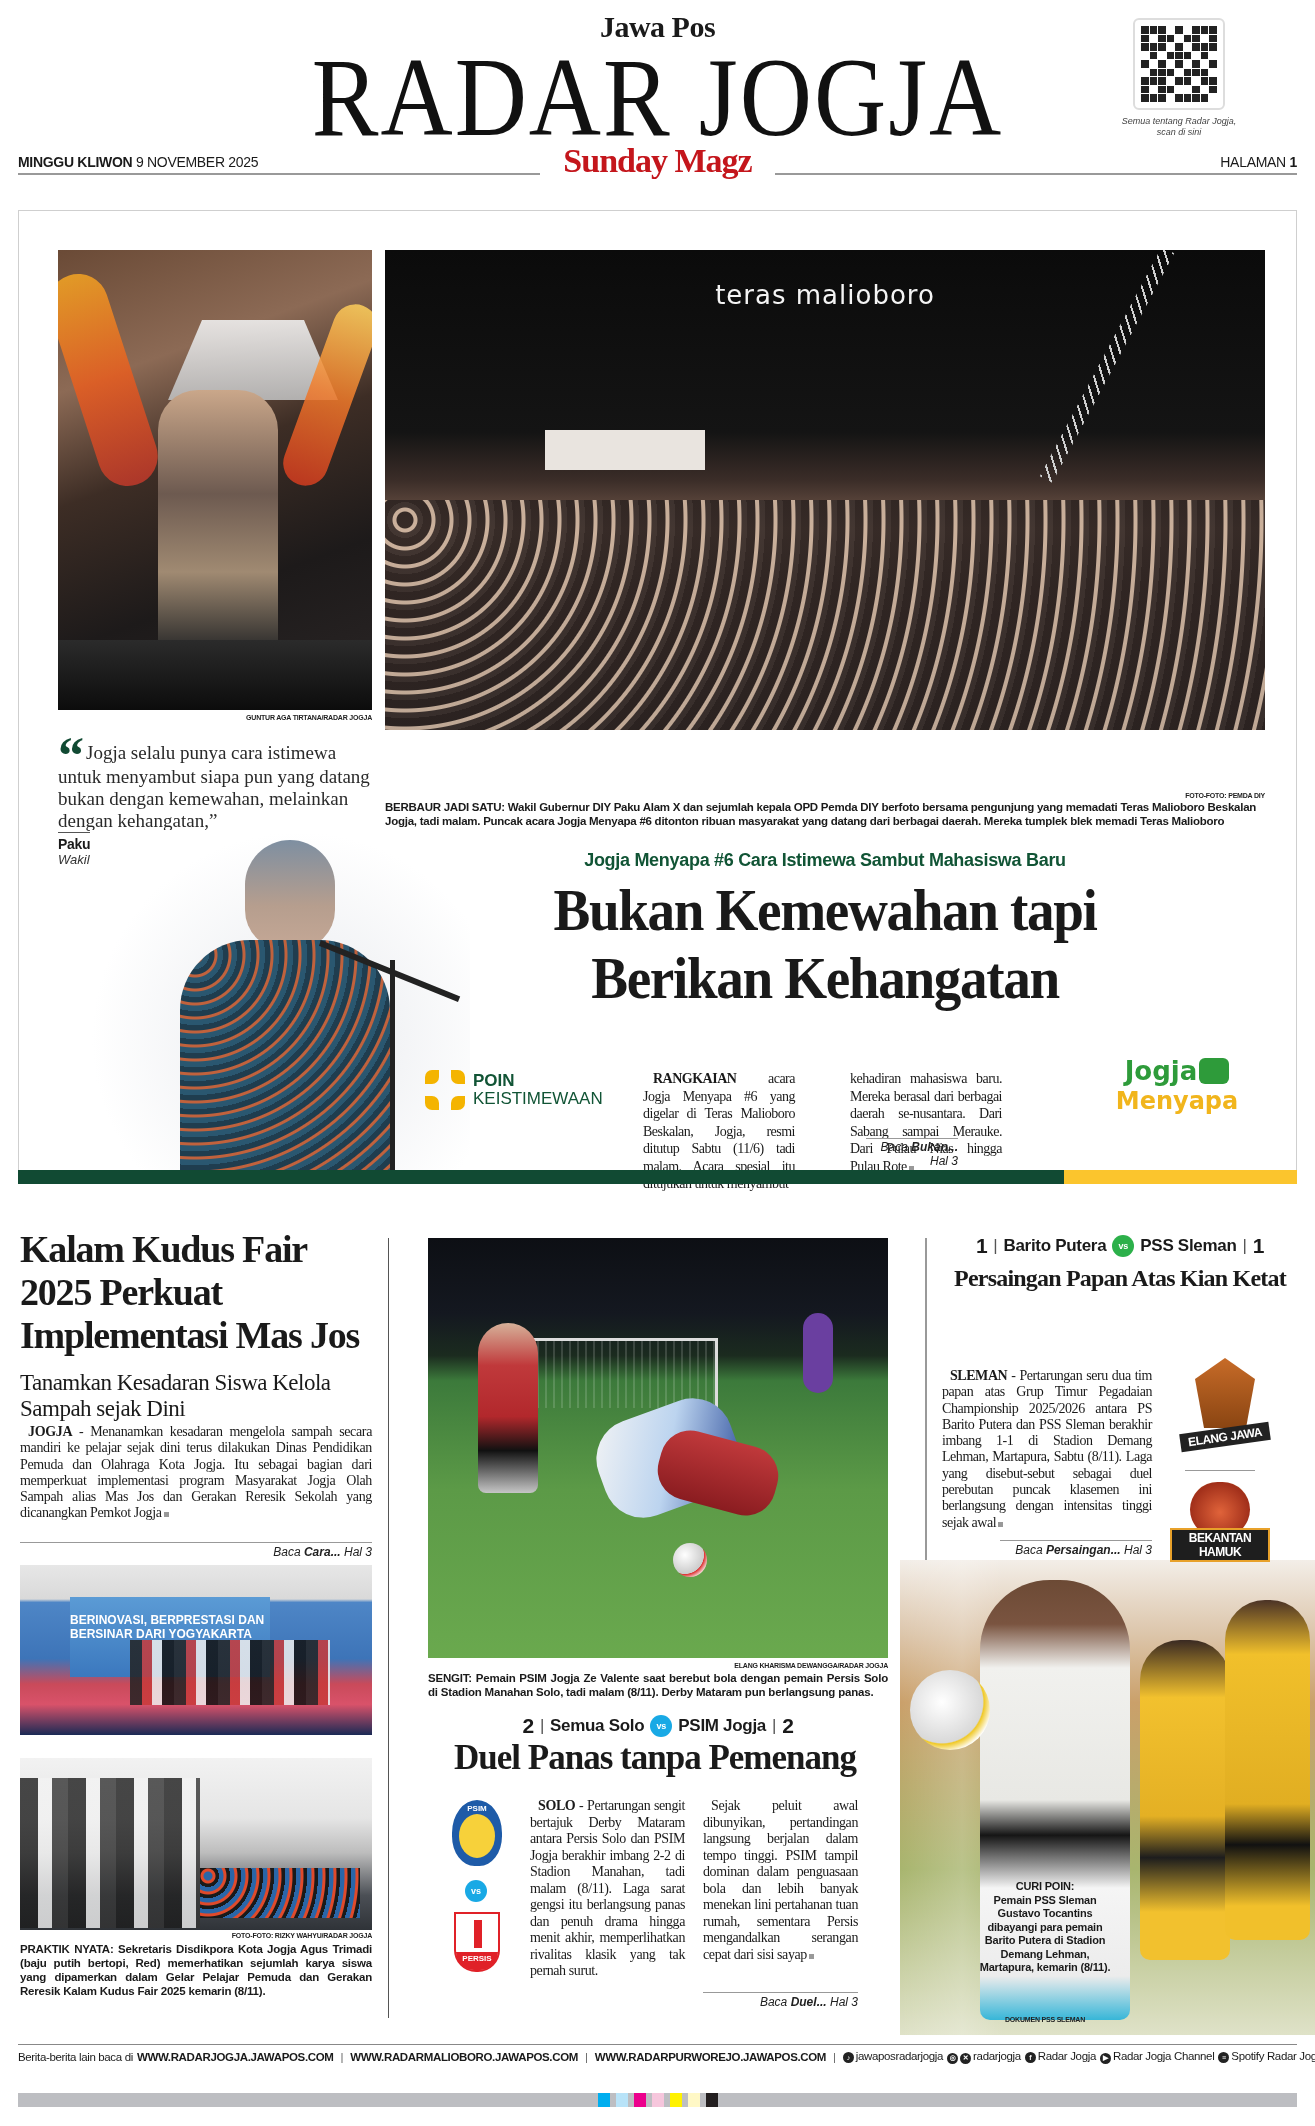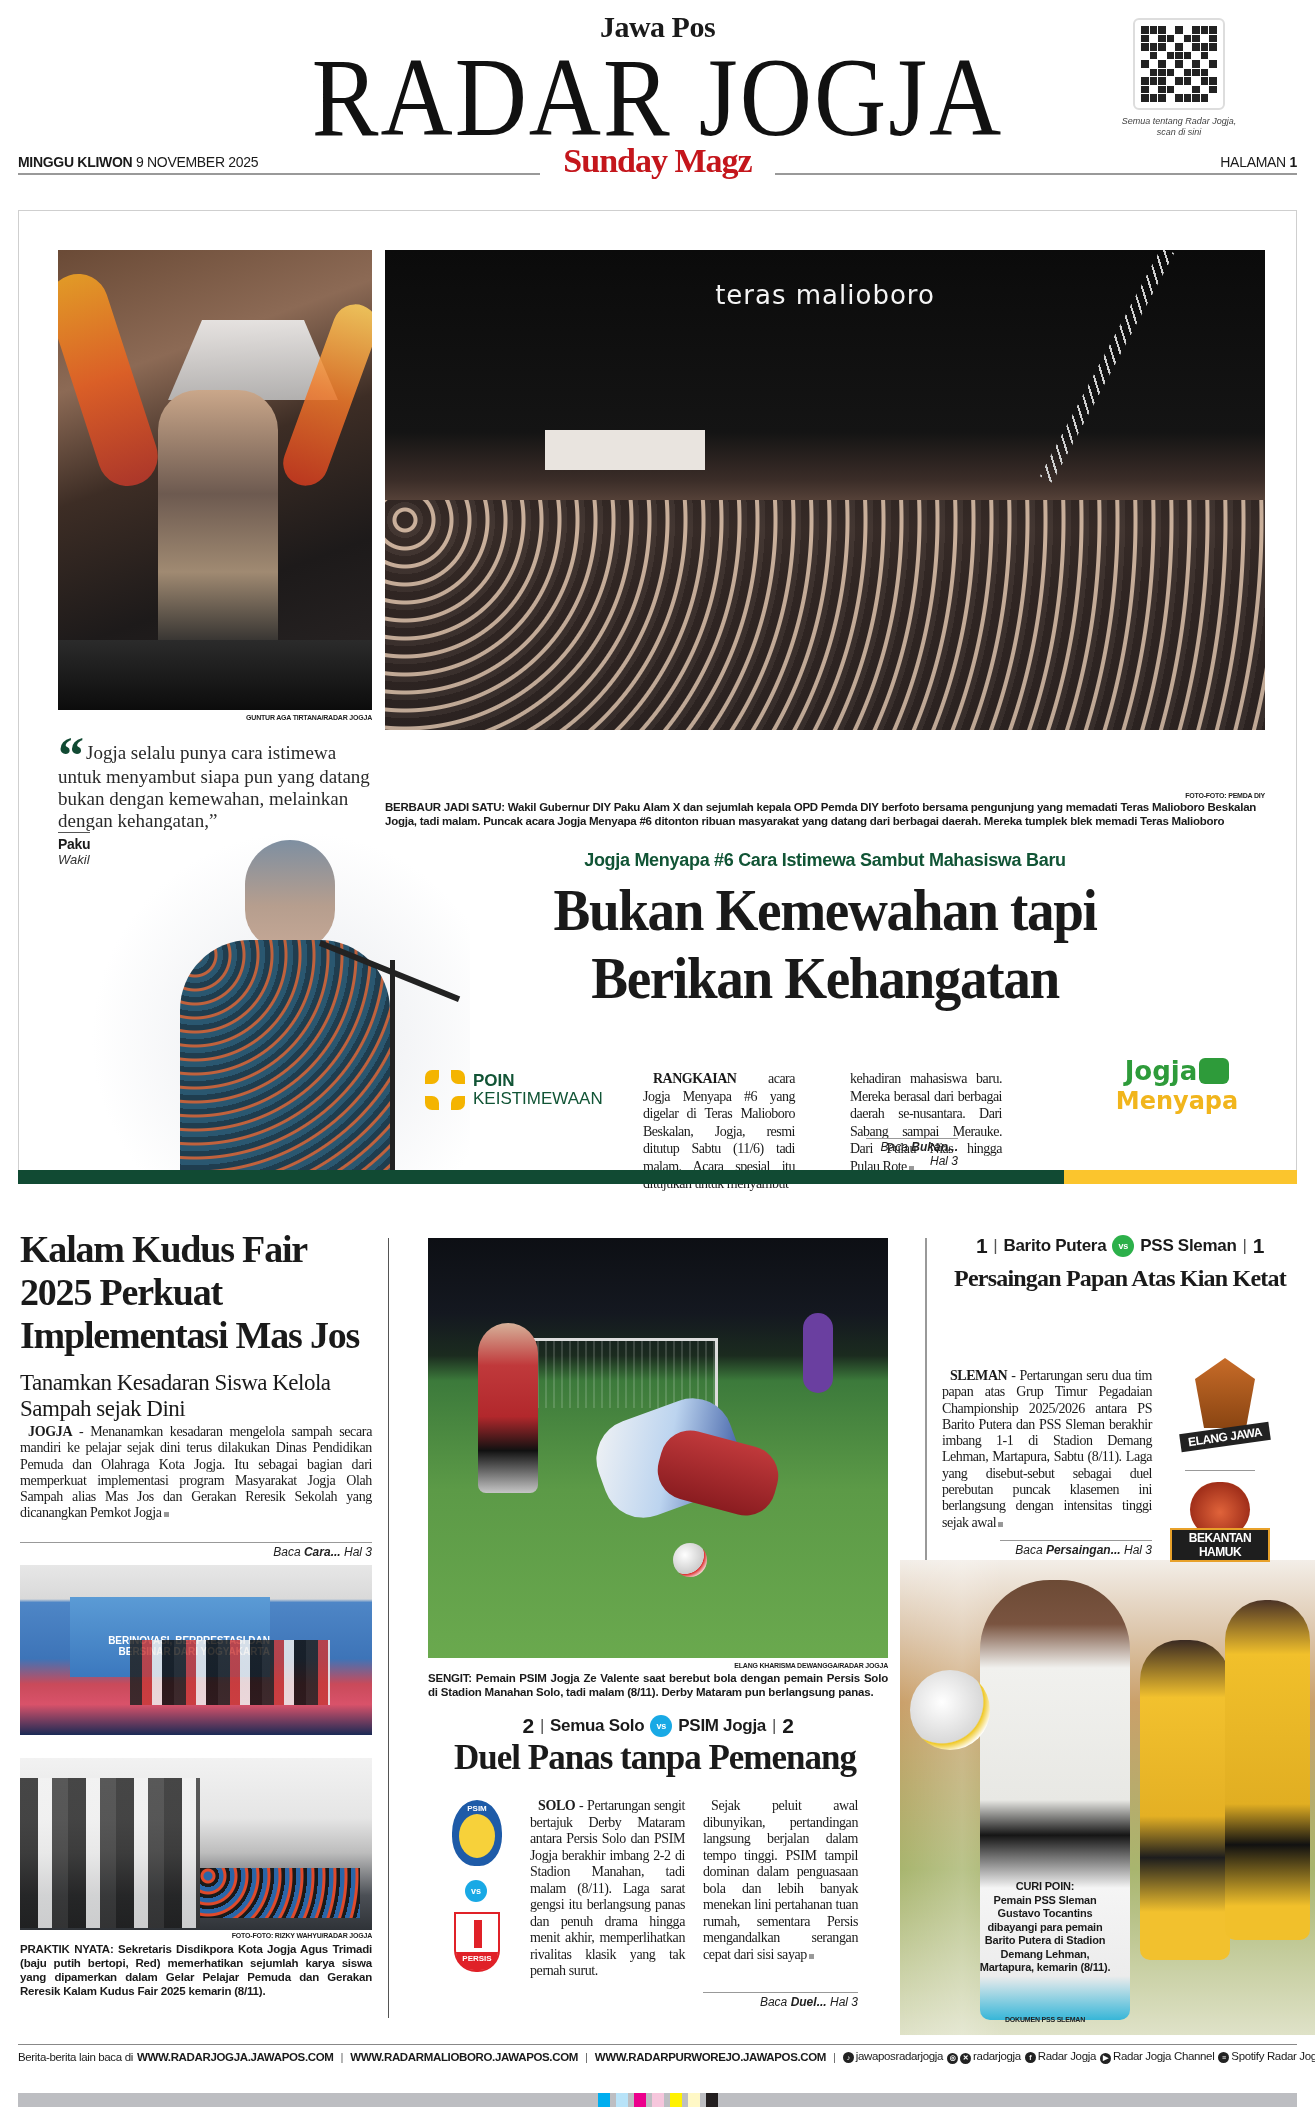--- a/index.html
+++ b/index.html
@@ -90,21 +90,21 @@
   .rule-left { left: 388px; top: 1238px; height: 780px; }
   .rule-right { left: 925px; top: 1238px; height: 380px; background: #999; width: 2px; }
   .kalam-headline { left: 20px; top: 1228px; width: 360px; font-family: "Liberation Serif", serif; font-size: 38px; line-height: 43px; letter-spacing: -1.2px; font-weight: bold; }
   .kalam-sub { left: 20px; top: 1370px; width: 360px; font-family: "Liberation Serif", serif; font-size: 23px; line-height: 26px; letter-spacing: -0.5px; }
   .kalam-body { left: 20px; top: 1424px; width: 352px; font-family: "Liberation Serif", serif; font-size: 14px; line-height: 16.3px; letter-spacing: -0.35px; text-align: justify; text-indent: 8px; }
   .kalam-body b { font-weight: bold; }
   .baca-kalam { left: 20px; width: 352px; top: 1542px; border-top: 1px solid #999; padding-top: 2px; }
 
   .photo-stage { left: 20px; top: 1565px; width: 352px; height: 170px; background: linear-gradient(#e7e7e7 0%, #d9d9d9 20%, #4e86c6 22%, #3d74b8 55%, #c94a5a 70%, #d9526a 82%, #1a2a55 100%); }
   .photo-stage .banner { position: absolute; left: 50px; top: 32px; width: 200px; height: 80px; background: linear-gradient(#5b9bd5,#3b78be); }
-  .photo-stage .banner span { position: absolute; left: 0; width: 100%; top: 38px; text-align: right; color: #fff; font-size: 10px; font-weight: bold; }
+  .photo-stage .banner span { position: absolute; left: 0; width: 100%; top: 16px; text-align: left; color: #fff; font-size: 12px; font-weight: bold; }
   .photo-stage .people { position: absolute; left: 110px; top: 75px; width: 200px; height: 65px; background: repeating-linear-gradient(90deg,#222 0 12px,#c83a3a 12px 22px,#eee 22px 32px,#111 32px 44px); opacity: .85; }
 
   .photo-exhibit { left: 20px; top: 1758px; width: 352px; height: 172px; background: linear-gradient(#f2f2f2 0%, #e5e5e5 35%, #bdbdbd 55%, #4b4f55 80%, #2f3338 100%); }
   .photo-exhibit .people { position: absolute; left: 0; top: 20px; width: 180px; height: 150px; background: repeating-linear-gradient(90deg,#1c1c1c 0 18px,#f3f3f3 18px 32px,#333 32px 48px); opacity: .8; }
   .photo-exhibit .shoes { position: absolute; left: 180px; top: 110px; width: 160px; height: 50px; background: repeating-radial-gradient(circle at 8px 8px,#2a66a8 0 4px,#e04a2b 5px 7px,#1a1a1a 8px 11px); }
   .credit-kalam { left: 20px; width: 352px; top: 1932px; }
   .caption-kalam { left: 20px; width: 352px; top: 1942px; font-size: 11.5px; line-height: 14px; font-weight: bold; text-align: justify; letter-spacing: -0.2px; }
 
   
   .photo-football { left: 428px; top: 1238px; width: 460px; height: 420px; background: linear-gradient(#0d0f14 0%, #141820 18%, #1b2b1f 28%, #3c7a3b 34%, #5c9a47 60%, #6aa94e 100%); }

